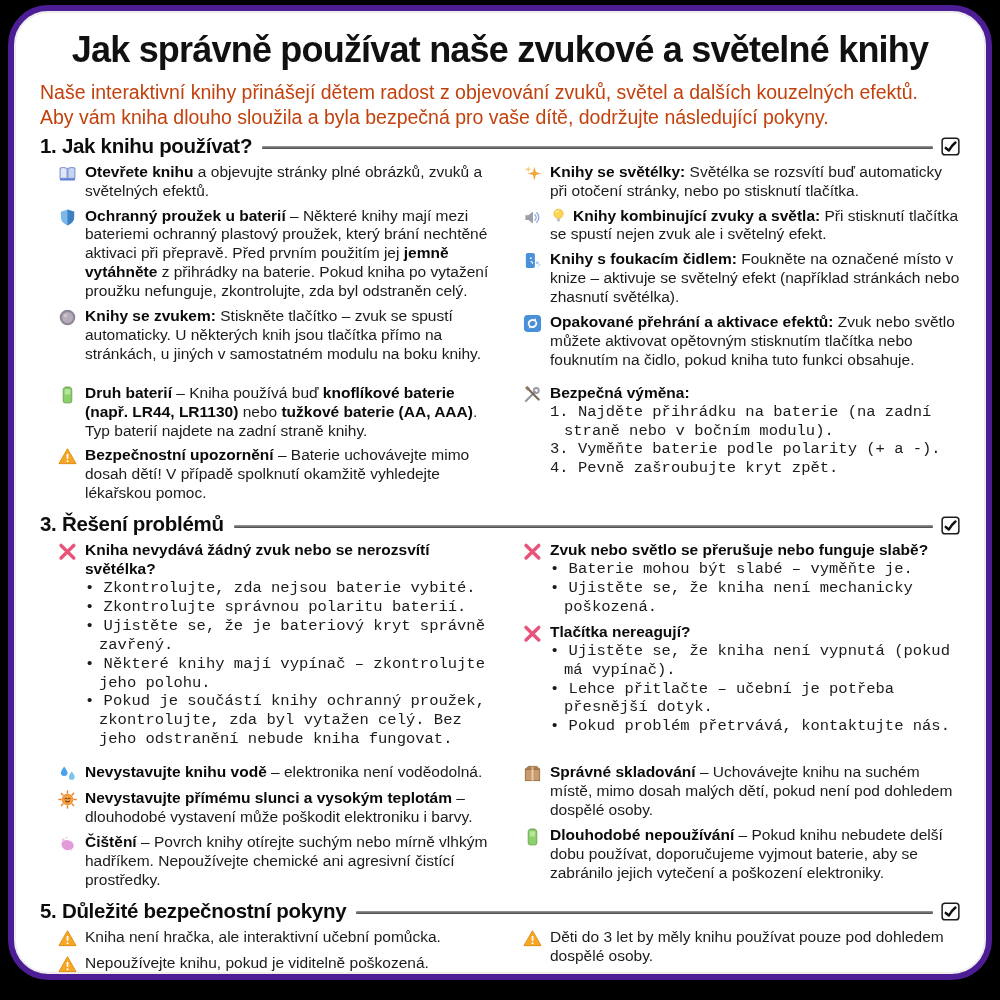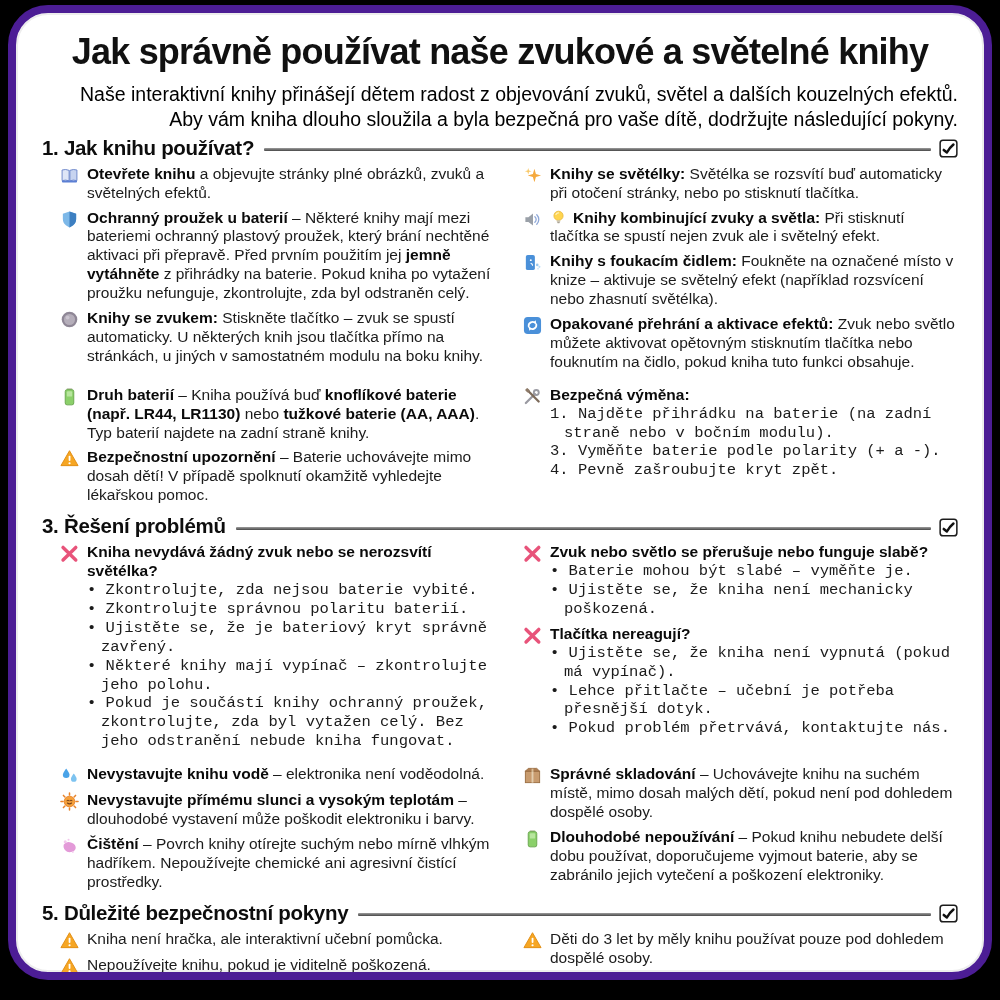--- a/index.html
+++ b/index.html
@@ -1,21 +1,21 @@
 <!DOCTYPE html>
 <html><head>
 <meta charset="utf-8">
 <style>
   html,body{margin:0;padding:0;}
   body{width:1000px;height:1000px;background:#000;font-family:"Liberation Sans",sans-serif;position:relative;overflow:hidden;}
-  .card{position:absolute;left:8px;top:5px;right:8px;bottom:20px;background:#fff;border:8px solid #4c1d95;
+  .card{position:absolute;left:8px;top:5px;right:8px;bottom:20px;background:#fff;border:6px solid #4c1d95;
         border-radius:40px;box-shadow:inset 0 0 0 2px #ededed;box-sizing:border-box;
         padding:10px 26px 6px 26px;overflow:hidden;color:#151515;}
   .page-title{text-align:center;font-size:36px;font-weight:bold;letter-spacing:-0.8px;margin:8px 0 9px 0;color:#111;}
-  .intro{text-align:right;font-size:19.5px;line-height:1.3;margin:0 0 2px 0;color:#000000;}
+  .intro{text-align:left;font-size:19.5px;line-height:1.3;margin:0 0 2px 0;color:#c2410c;}
   .section{margin-top:3px;}
   .sec-header{display:flex;align-items:center;}
   .sec-title{font-size:20.5px;font-weight:bold;white-space:nowrap;letter-spacing:-0.3px;color:#0d0d0d;}
   .sec-rule{flex:1;height:3px;background:linear-gradient(#9d9d9d,#474747);margin:4px 8px 0 10px;border-radius:1px;}
   .sec-check{flex:0 0 auto;margin-top:2px;}
   .sec-check svg{width:19px;height:19px;display:block;}
   .cols{display:grid;grid-template-columns:1fr 1fr;column-gap:28px;padding:5px 0 0 18px;}
   .item{display:flex;margin-bottom:6px;}
   .igutter{flex:0 0 27px;padding-top:1px;}
   .igutter svg{width:19px;height:19px;display:block;}
@@ -106,21 +106,21 @@
               <span class="igutter">
                 <svg viewBox="0 0 20 20">
                   <rect x="3" y="2" width="9.5" height="16" rx="2" fill="#4a90d9"></rect>
                   <circle cx="8.2" cy="7.5" r="1" fill="#fff"></circle>
                   <path d="M8.5 11 q1.5 0.5 1.5 1.8" stroke="#fff" stroke-width="1.2" fill="none" stroke-linecap="round"></path>
                   <circle cx="15" cy="12.5" r="1.4" fill="#9cc9ef"></circle>
                   <circle cx="17.3" cy="14.6" r="1.1" fill="#bcdcf5"></circle>
                   <circle cx="15.8" cy="16.5" r="0.9" fill="#cfe6f8"></circle>
                 </svg>
               </span>
-              <div class="itext"><b>Knihy s foukacím čidlem:</b><span> Foukněte na označené místo v knize – aktivuje se světelný efekt (například rozsvícení nebo zhasnutí světélka).</span></div>
+              <div class="itext"><b>Knihy s foukacím čidlem:</b><span> Foukněte na označené místo v knize – aktivuje se světelný efekt (například stránkách nebo zhasnutí světélka).</span></div>
             </div>
             <div class="item">
               <span class="igutter">
                 <svg viewBox="0 0 20 20">
                   <rect x="1" y="1" width="18" height="18" rx="4" fill="#4a90d9"></rect>
                   <path d="M6 11.2 a4.2 4.2 0 0 1 7.2-3.6" fill="none" stroke="#fff" stroke-width="1.8" stroke-linecap="round"></path>
                   <path d="M14 8.8 a4.2 4.2 0 0 1 -7.2 3.6" fill="none" stroke="#fff" stroke-width="1.8" stroke-linecap="round"></path>
                   <path d="M13.4 4.6 l0.4 3.4 -3.3-0.9 Z" fill="#fff"></path>
                   <path d="M6.6 15.4 l-0.4-3.4 3.3 0.9 Z" fill="#fff"></path>
                 </svg>

